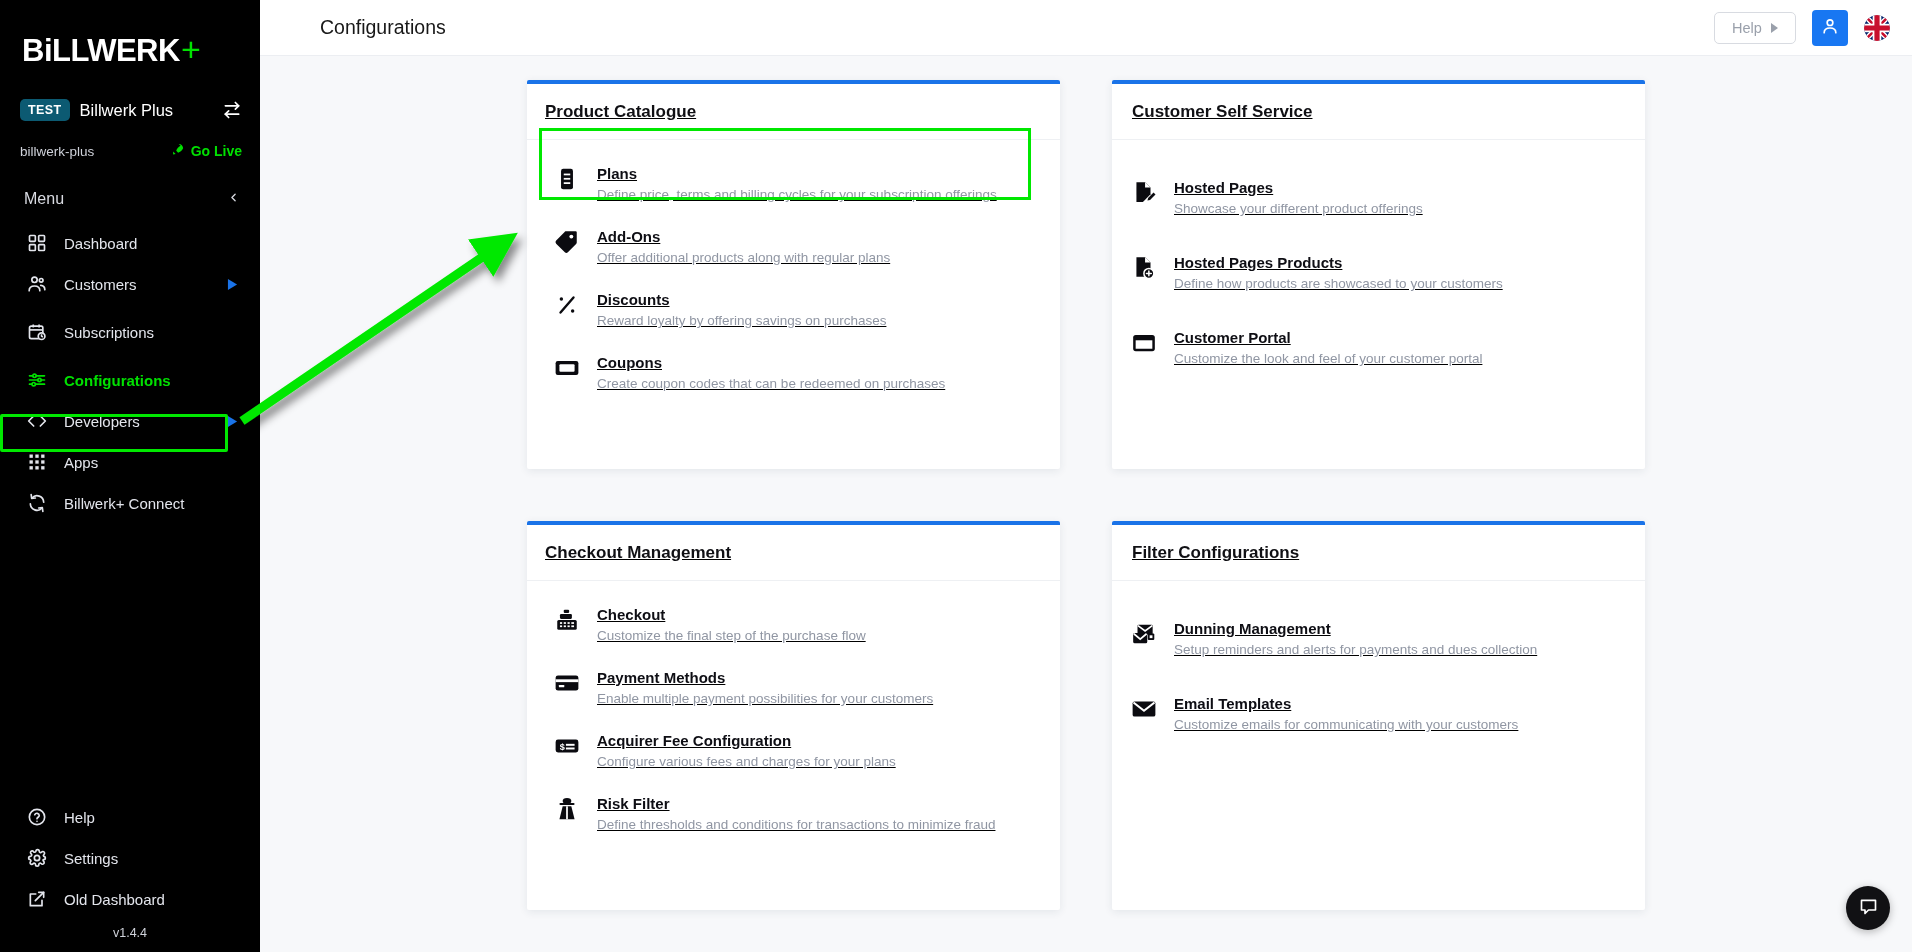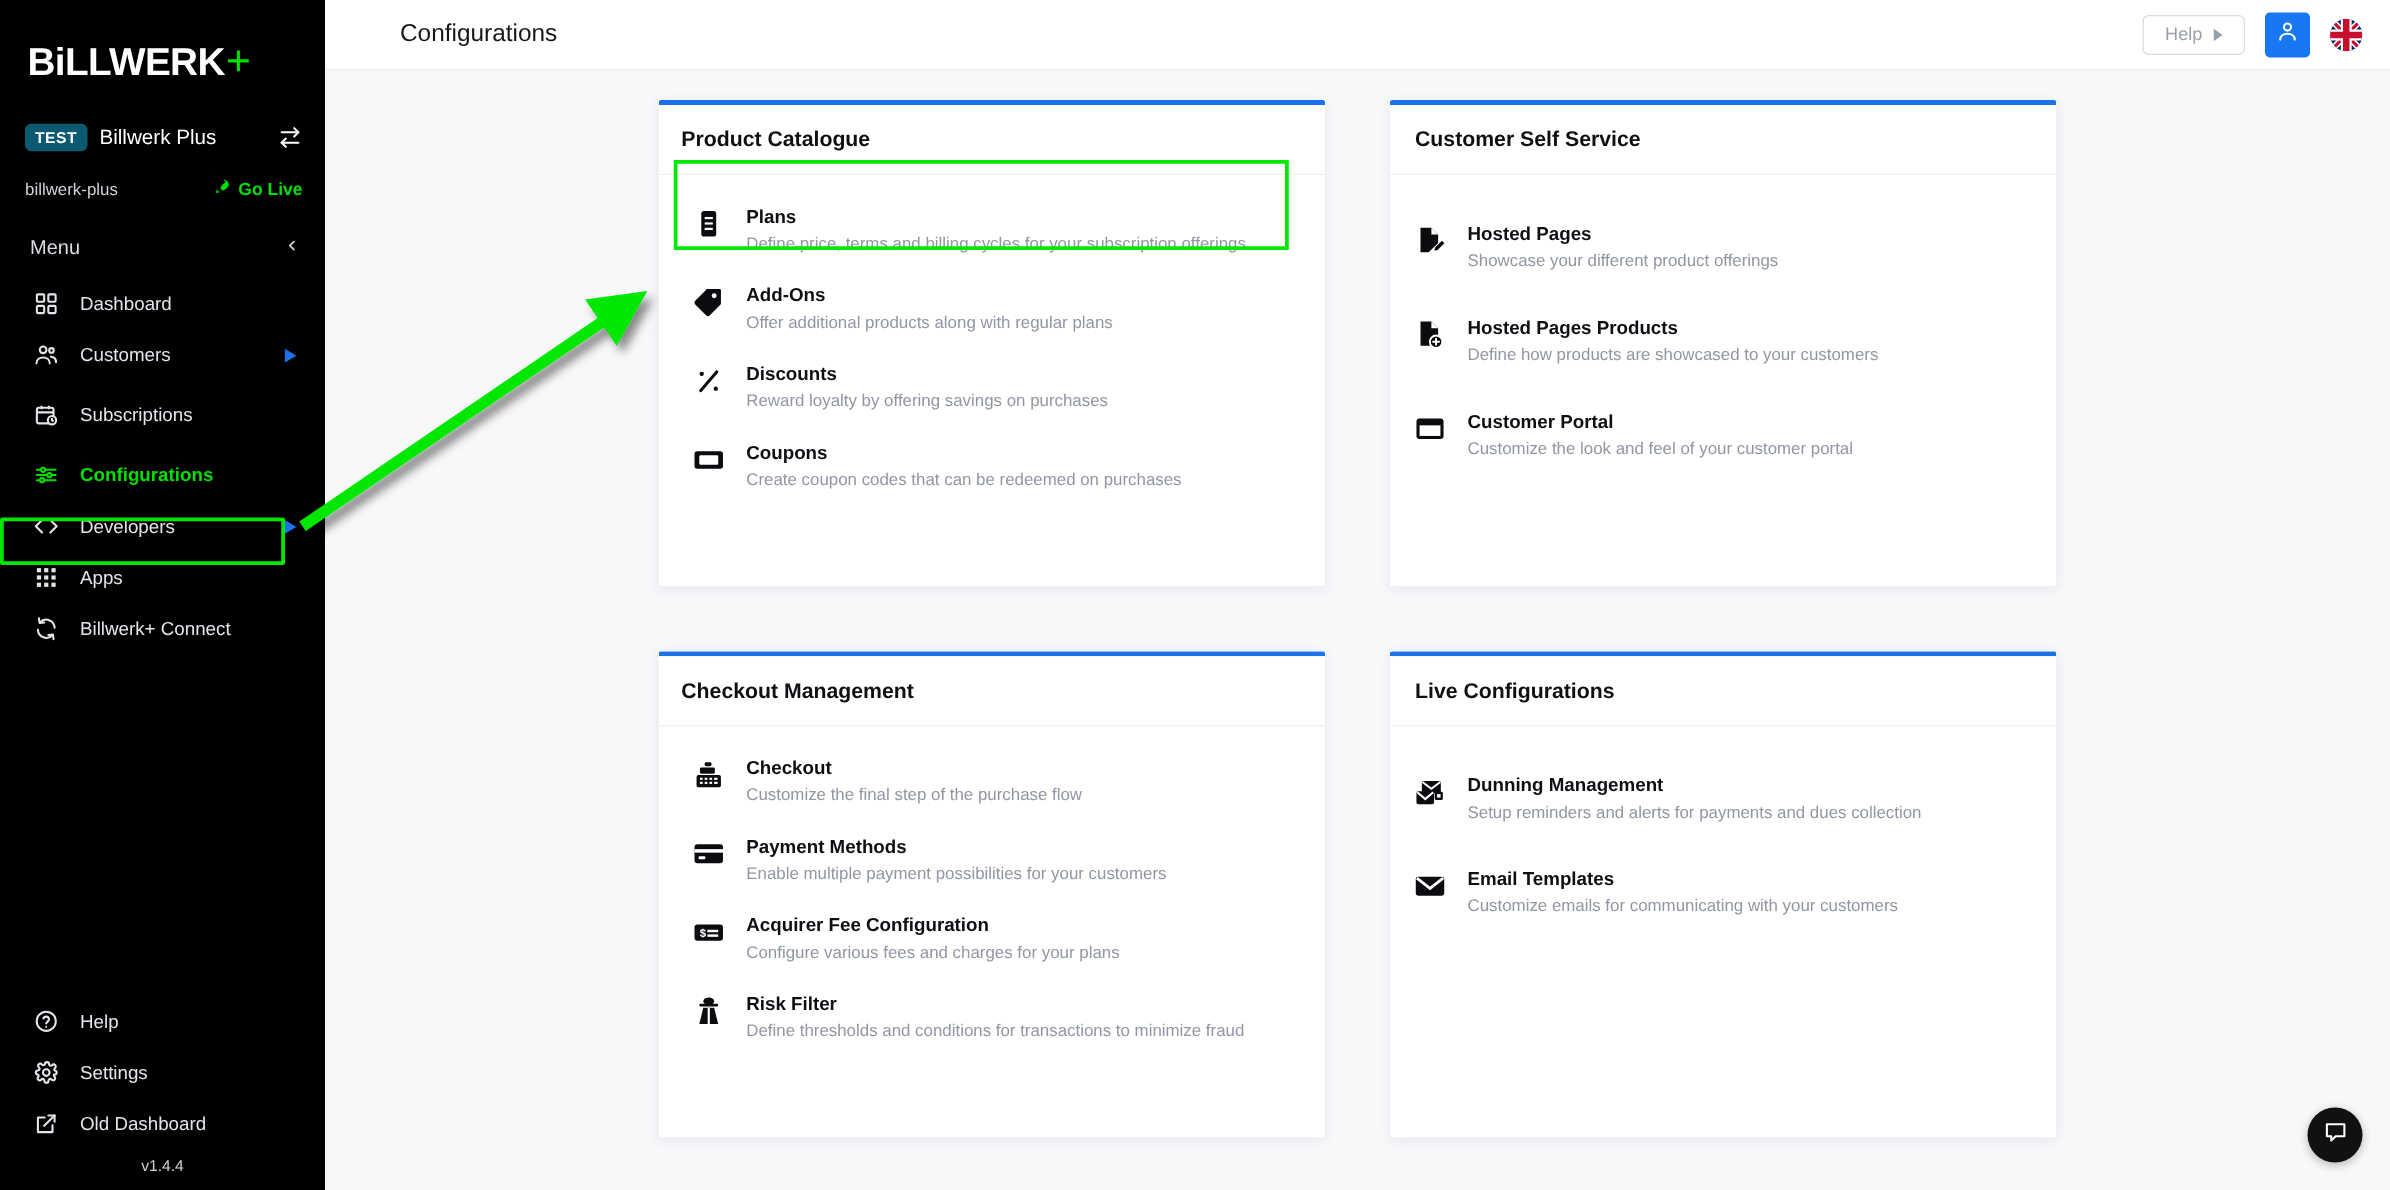--- a/index.html
+++ b/index.html
@@ -114,20 +114,21 @@
     grid-template-columns: 533px 533px;
     column-gap: 52px;
     row-gap: 52px;
   }
   .card {
     background: #ffffff;
     border-top: 4px solid #1a73e8;
     border-radius: 2px;
     box-shadow: 0 2px 9px rgba(35,50,80,0.09);
     position: relative;
+    text-decoration: underline;
   }
   .card-1 { height: 389px; }
   .card-2 { height: 389px; }
   .card-3 { height: 389px; }
   .card-4 { height: 389px; }
   .card-head {
     height: 56px; display: flex; align-items: center;
     padding-left: 18px;
     border-bottom: 1px solid #eef0f3;
     font-size: 17px; color: #101014; font-weight: 600;
@@ -599,21 +600,21 @@
               </span>
               <span class="txt">
                 <span class="t">Risk Filter</span>
                 <span class="d" style="display:block">Define thresholds and conditions for transactions to minimize fraud</span>
               </span>
             </div>
           </div>
         </div>
 
         <div class="card card-4">
-          <div class="card-head">Live Configurations</div>
+          <div class="card-head">Filter Configurations</div>
           <div class="items">
 
             <div class="item" style="margin-top:14px">
               <span class="ic">
                 <svg viewBox="0 0 24 24" fill="#0b0b10">
                     <rect x="6" y="3.5" width="14" height="9" rx="1.2"></rect>
                     <path d="M6.4 4.2l6.6 5 6.6-5" stroke="#fff" stroke-width="1.5" fill="none"></path>
                     <rect x="15.5" y="11.5" width="6" height="6" rx="1"></rect>
                     <rect x="17.2" y="13.2" width="2.6" height="2.6" fill="#fff"></rect>
                     <rect x="2" y="11" width="13" height="9.6" rx="1.4"></rect>

